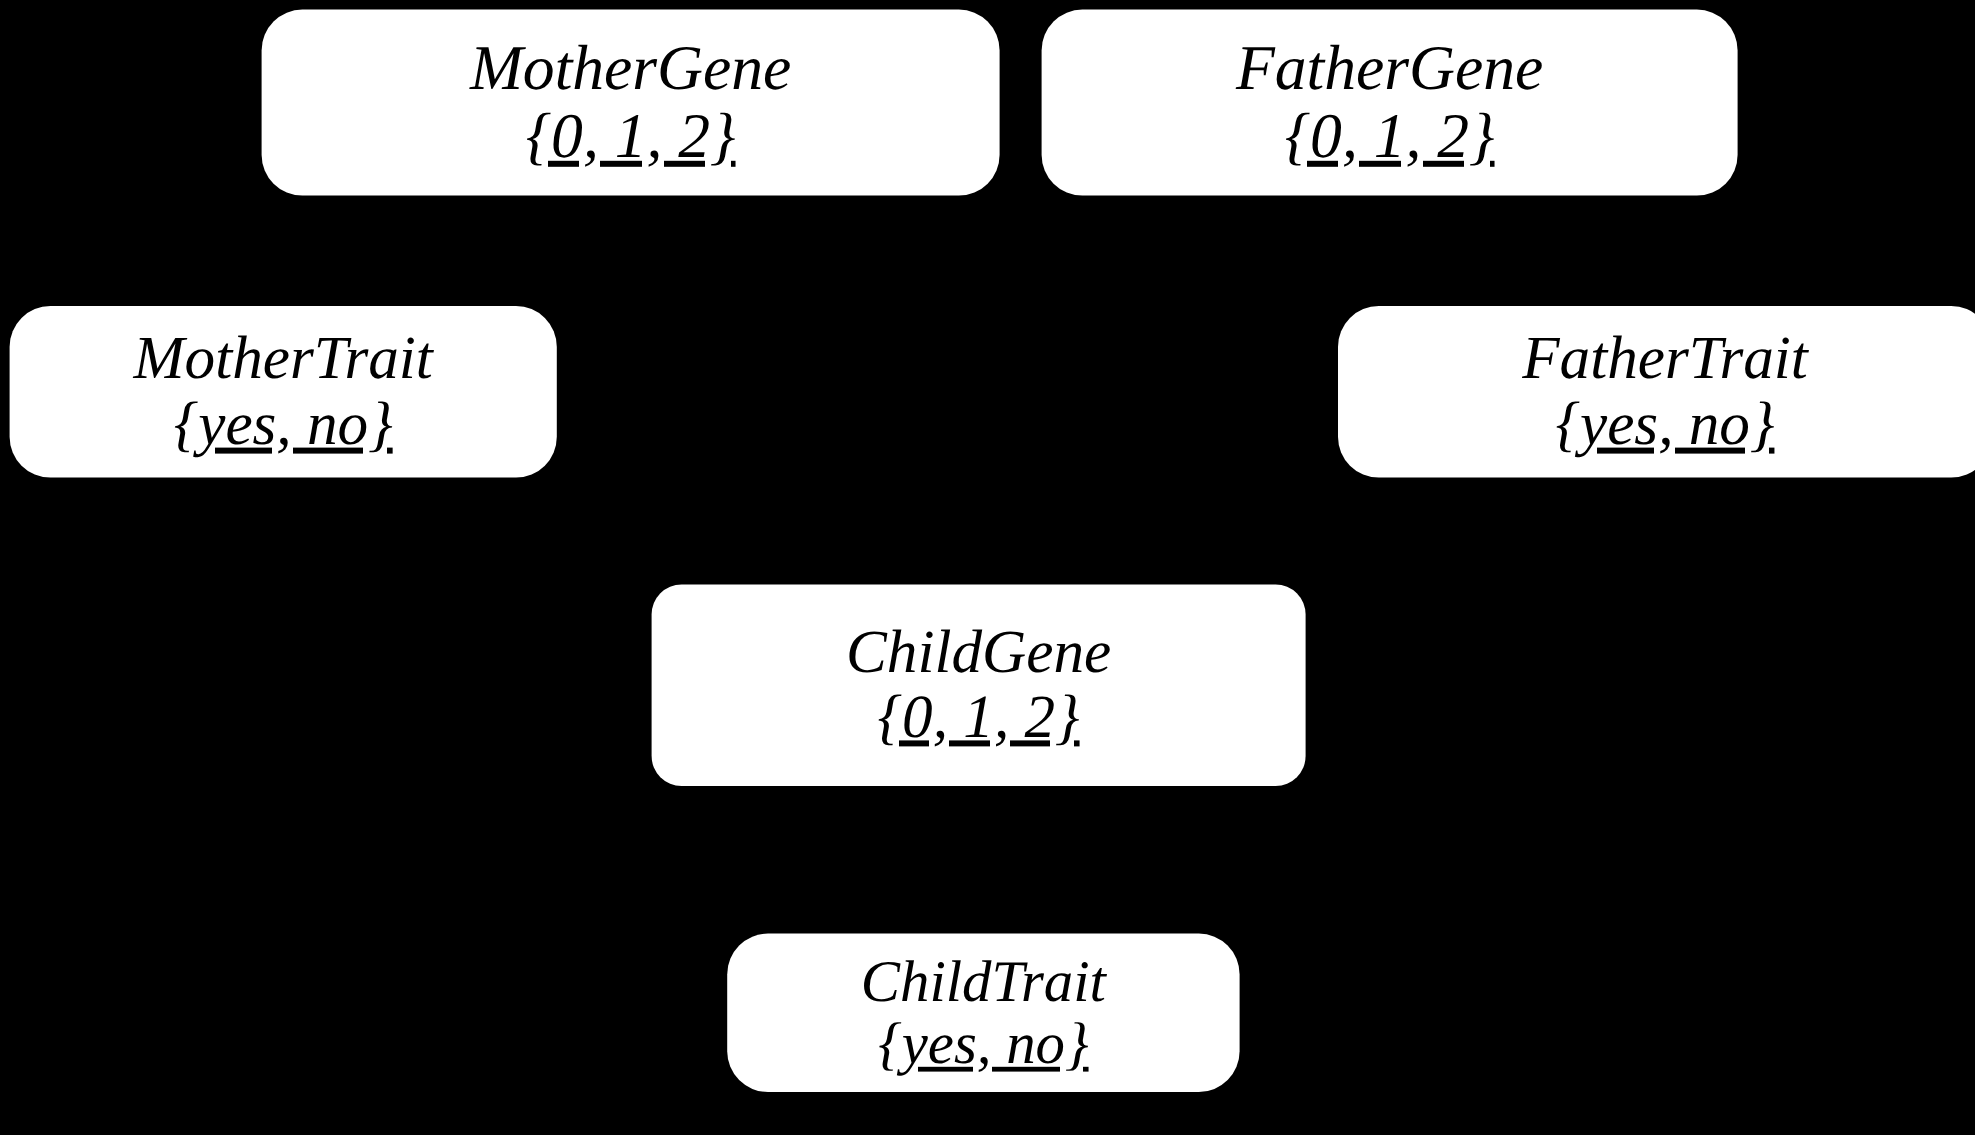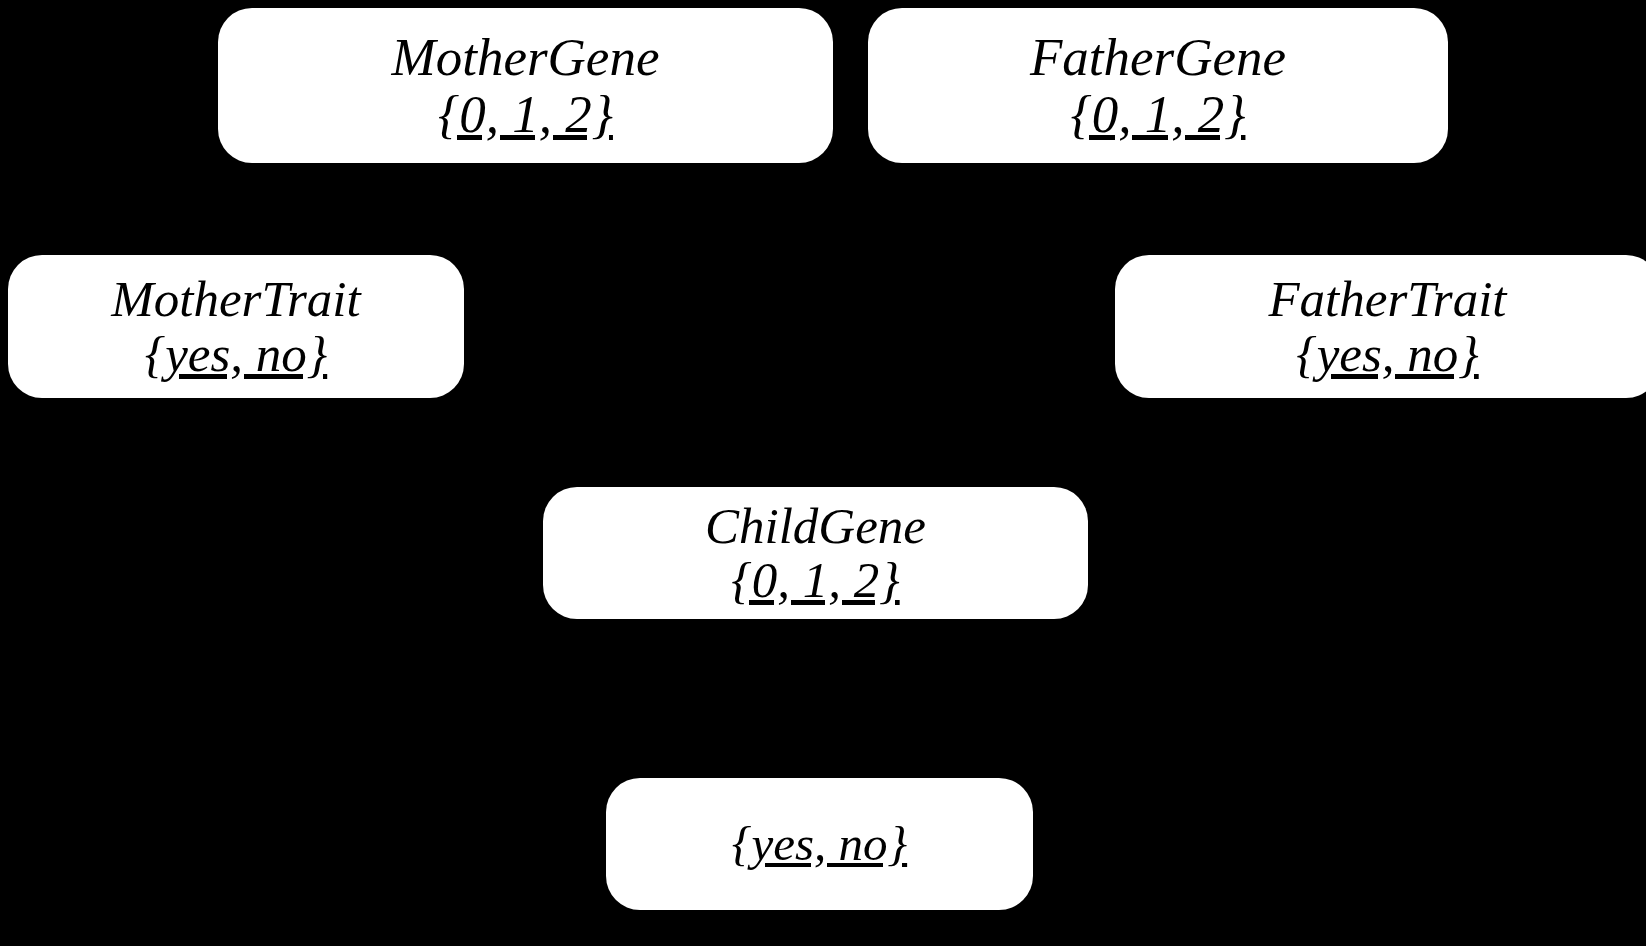--- a/index.html
+++ b/index.html
@@ -51,22 +51,23 @@
   }
   #node-mother-trait {
     left: 8px; top: 255px; width: 456px; height: 143px;
     font-size: 51px;
   }
   #node-father-trait {
     left: 1115px; top: 255px; width: 545px; height: 143px;
     font-size: 51px;
   }
   #node-child-gene {
-    left: 543px; top: 487px; width: 545px; height: 132px;
+    left: 543px; top: 487px; width: 545px; height: 168px;
     font-size: 51px;
+    border-radius: 25px;
   }
   #node-child-trait {
     left: 606px; top: 778px; width: 427px; height: 132px;
     font-size: 49px;
   }
 </style>
 </head>
 <body>
 
 <div id="canvas">
@@ -90,16 +91,17 @@
     <span class="node-name">FatherTrait</span>
     <span class="node-domain">{yes, no}</span>
   </div>
 
   <div class="node" id="node-child-gene">
     <span class="node-name">ChildGene</span>
     <span class="node-domain">{0, 1, 2}</span>
   </div>
 
   <div class="node" id="node-child-trait">
+    <span class="node-name">ChildTrait</span>
     <span class="node-domain">{yes, no}</span>
   </div>
 
 </div>
 
 </body></html>

